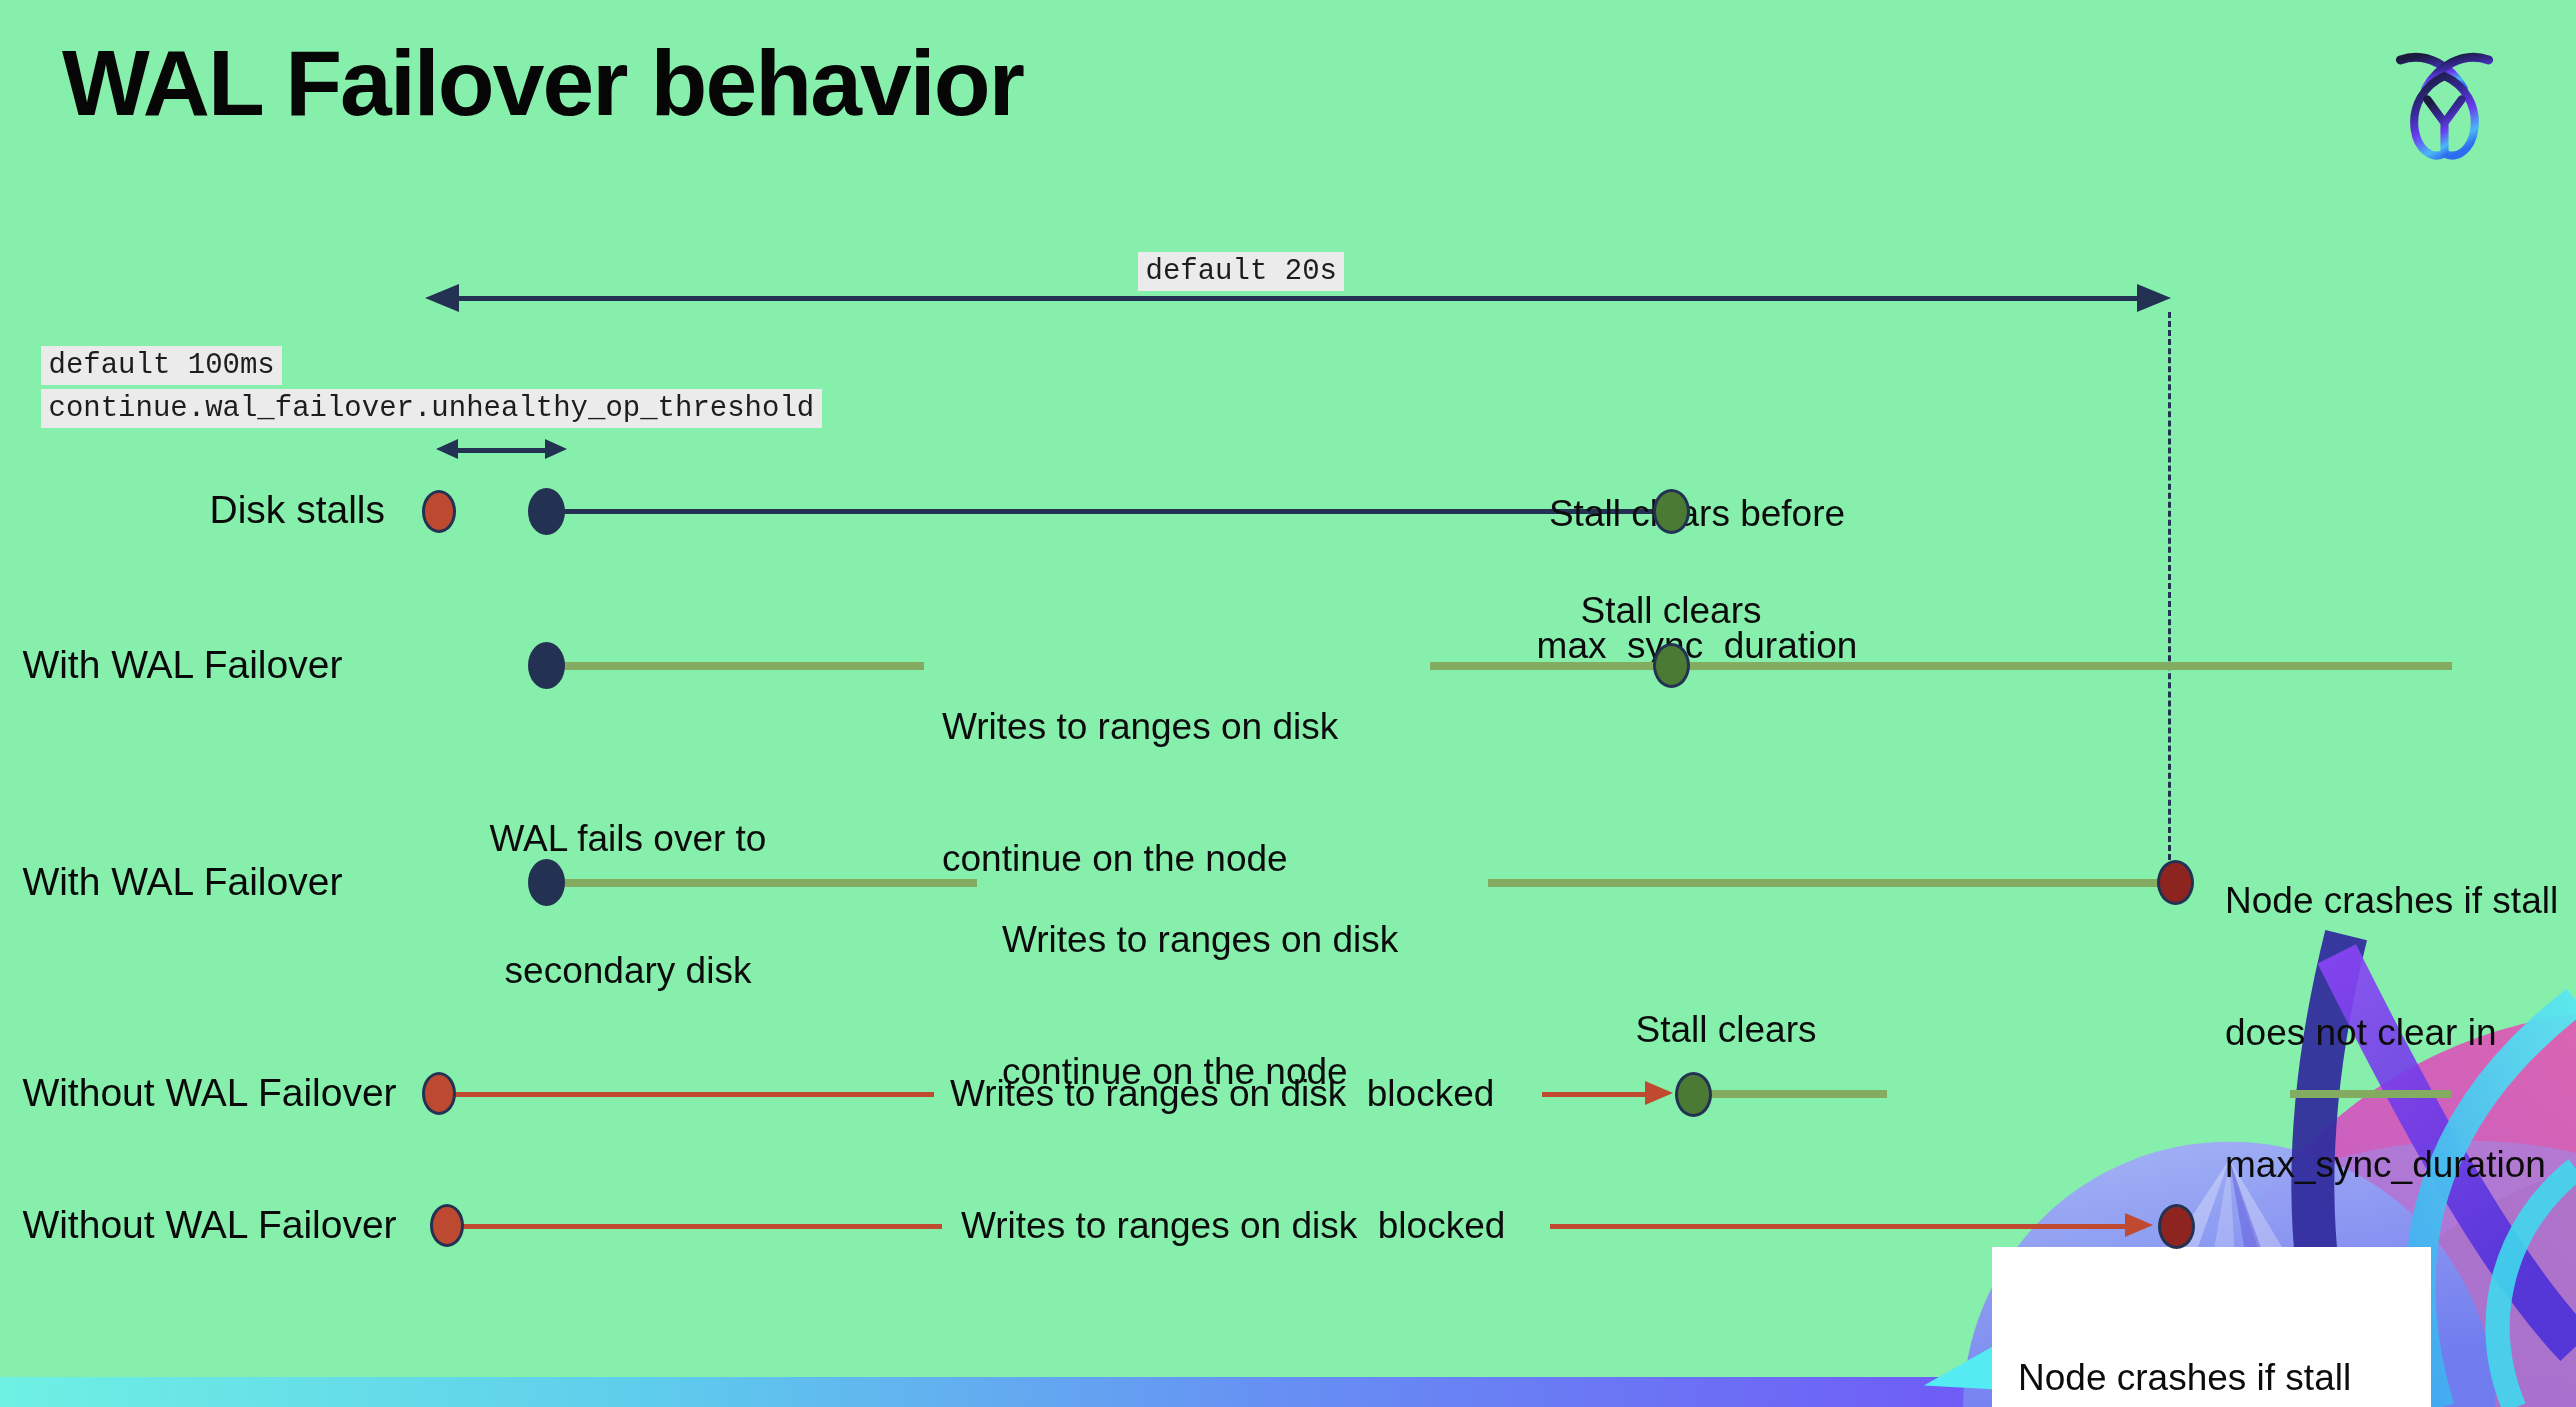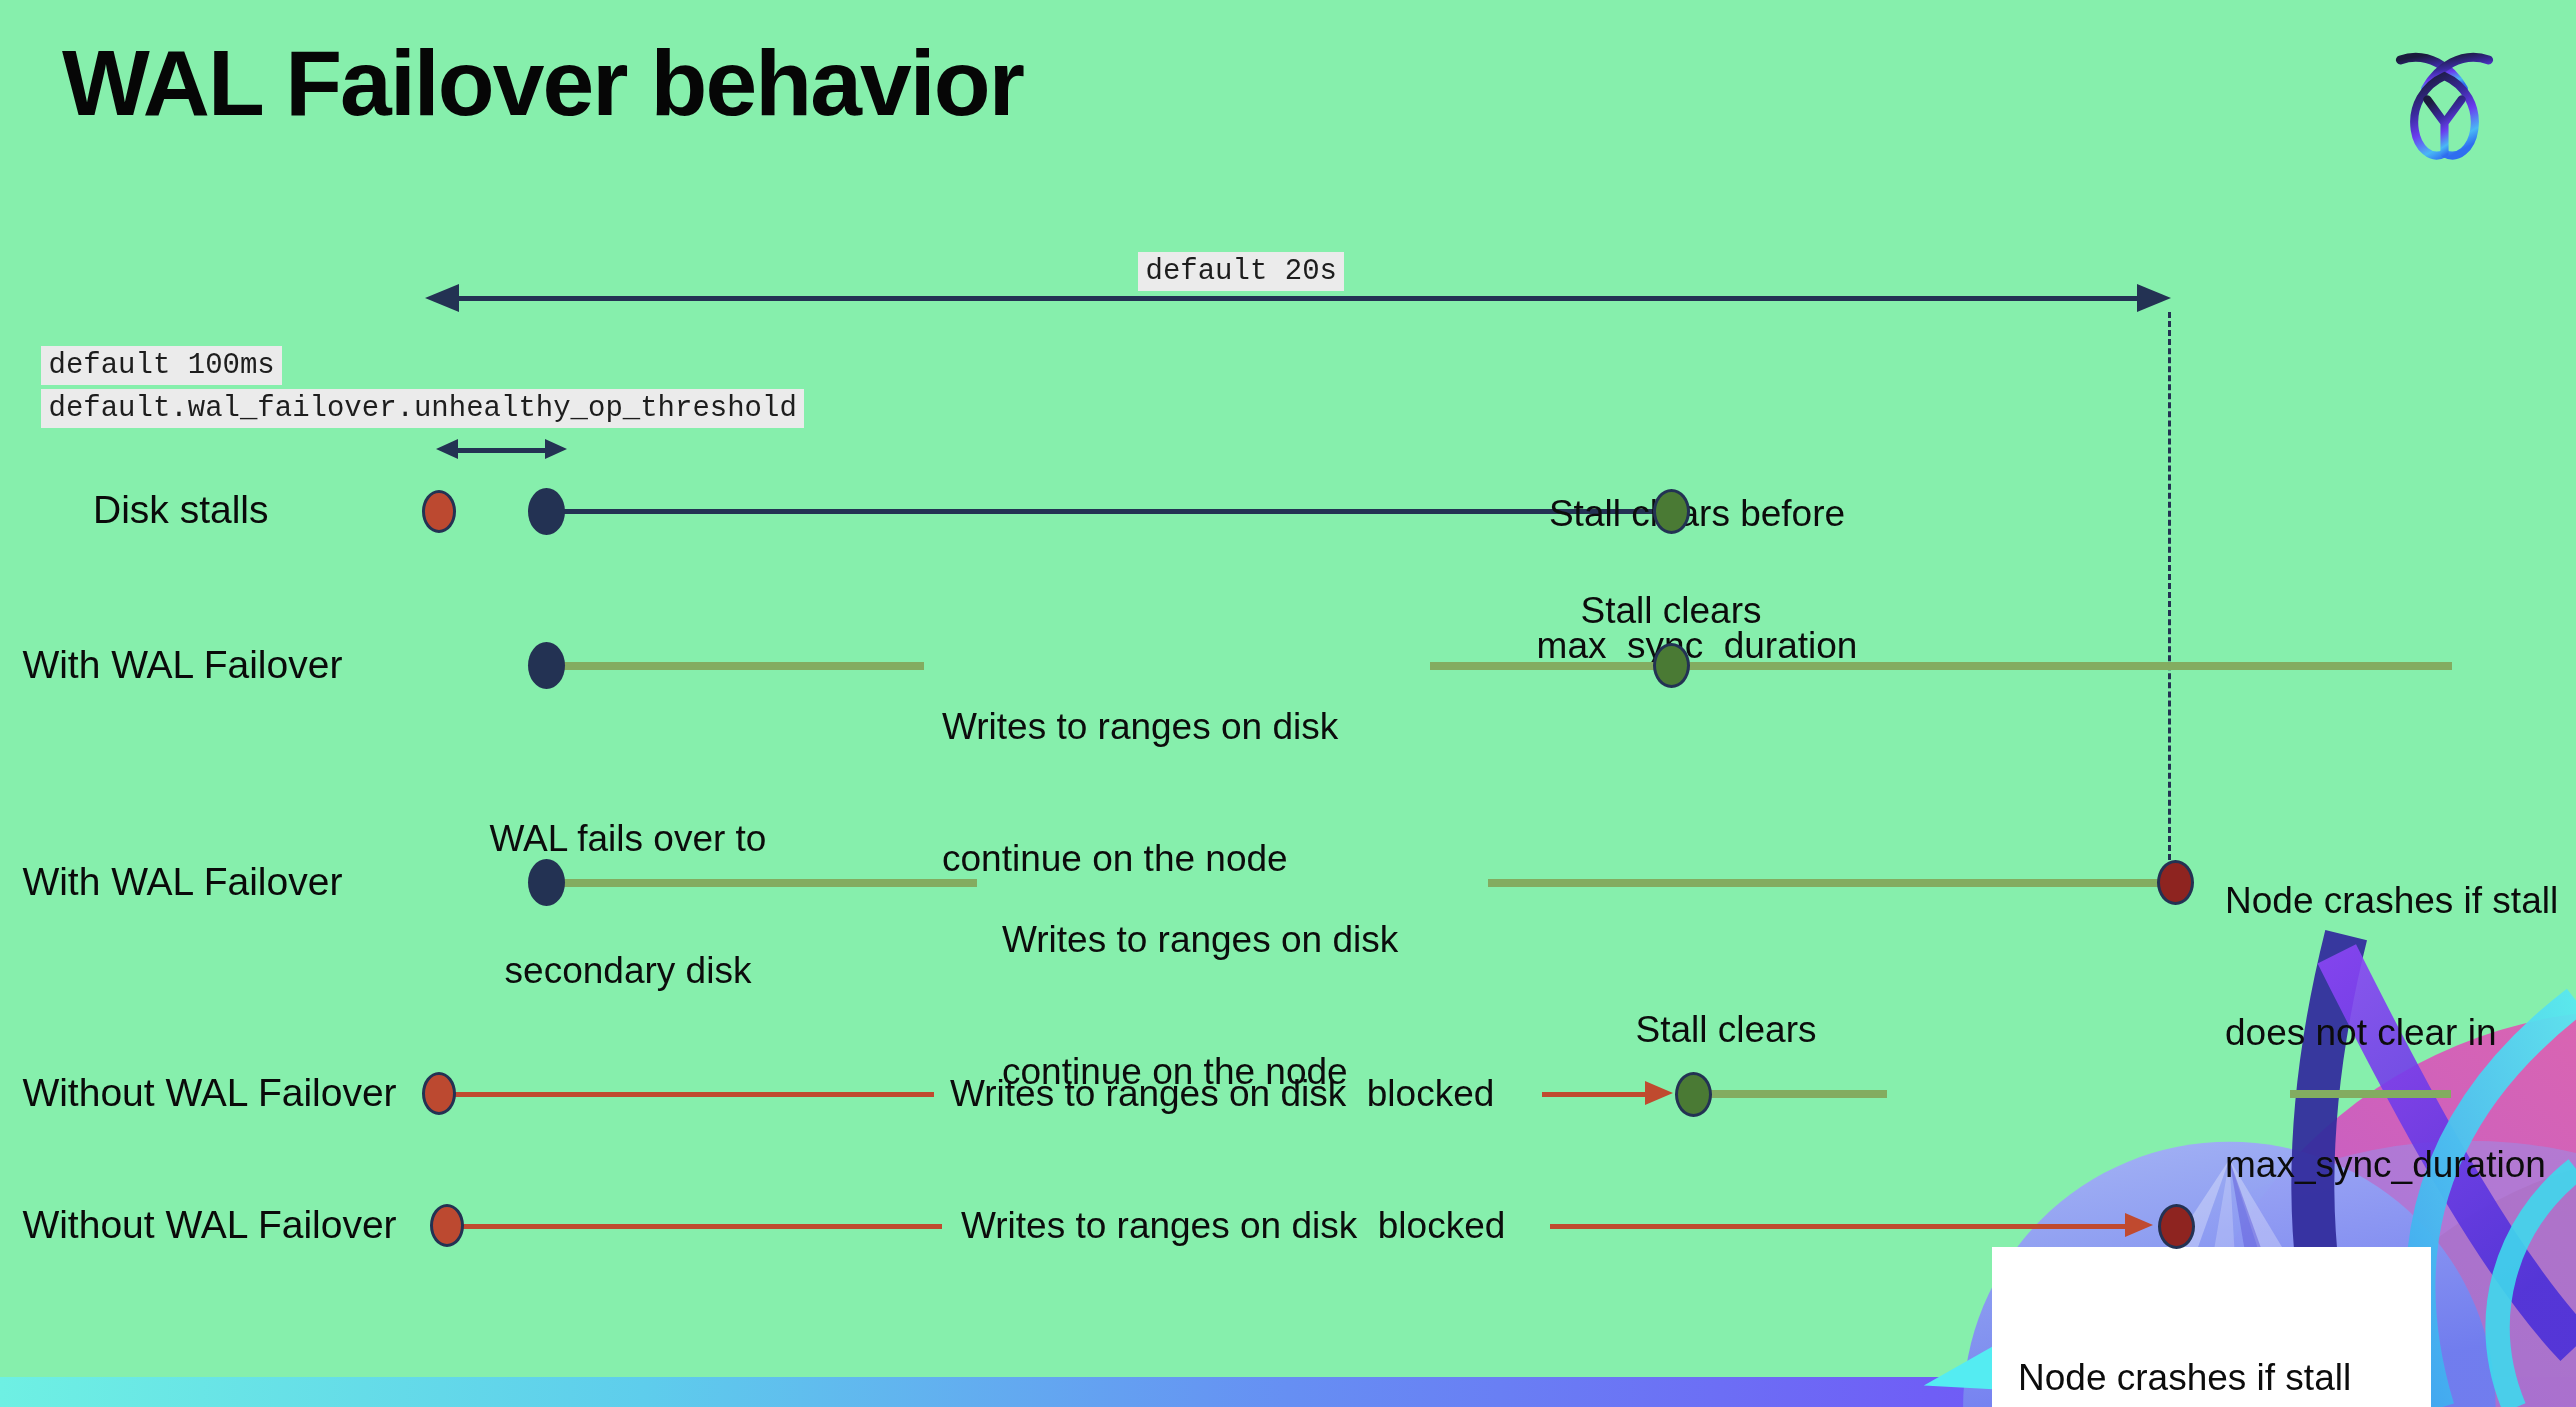--- a/index.html
+++ b/index.html
@@ -9,21 +9,21 @@
   .abs { position:absolute; }
 
   .page-title { left:62px; top:30px; font-size:93px; font-weight:800; letter-spacing:-1.9px; color:#060606; z-index:4; }
 
   .mono-label { font-family:"Liberation Mono", monospace; font-size:29px; color:#1d1d1d;
     background:#ebebeb; padding:2.8px 7.5px; white-space:pre; z-index:4; }
 
   .row-label { font-size:39px; color:#0a0a0a; z-index:4; }
   .note { font-size:37px; color:#0c0c0c; line-height:44px; white-space:pre-wrap; z-index:4; }
   .center { text-align:center; }
-  .right { }
+  .right { text-align:right; }
 
   .hline { position:absolute; z-index:4; }
   .navy-line { height:4.7px; background:#233253; }
   .green-line { height:8.4px; background:#83ac60; }
   .red-line { height:4.7px; background:#c04a2f; }
 
   .dashed-line { position:absolute; width:0; border-left:3.7px dashed #233253; z-index:4; }
 
   .dot { position:absolute; border-radius:50%; z-index:5; }
   .dot-navy { width:37px; height:47px; background:#233253; }
@@ -112,21 +112,21 @@
       <path d="M55,84 L55,118 M55,84 L36,58 M55,84 L74,58" stroke-width="9"></path>
     </g>
   </svg>
 
   <div class="hline navy-line" style="left:439px; top:296px; width:1701px;"></div>
   <div class="tri tri-left-navy" style="left:425px; top:284px;"></div>
   <div class="tri tri-right-navy" style="left:2137px; top:284px;"></div>
   <div class="abs mono-label" style="left:1138px; top:252px;">default 20s</div>
 
   <div class="abs mono-label" style="left:41px; top:346px;">default 100ms</div>
-  <div class="abs mono-label" style="left:41px; top:389px;">default.wal_failover.unhealthy_op_threshold</div>
+  <div class="abs mono-label" style="left:41px; top:389px;">continue.wal_failover.unhealthy_op_threshold</div>
   <div class="hline navy-line" style="left:454px; top:448px; width:93px;"></div>
   <div class="tri tri-left-navy-sm" style="left:436px; top:439px;"></div>
   <div class="tri tri-right-navy-sm" style="left:545px; top:439px;"></div>
 
   <div class="dashed-line" style="left:2168px; top:312px; height:548px;"></div>
 
   <div class="abs row-label right" style="left:93px; top:488px; width:292px;">Disk stalls</div>
   <div class="hline navy-line" style="left:547px; top:509px; width:1124px;"></div>
   <div class="dot dot-red" style="left:422px; top:490px;"></div>
   <div class="dot dot-navy" style="left:528px; top:488px;"></div>

